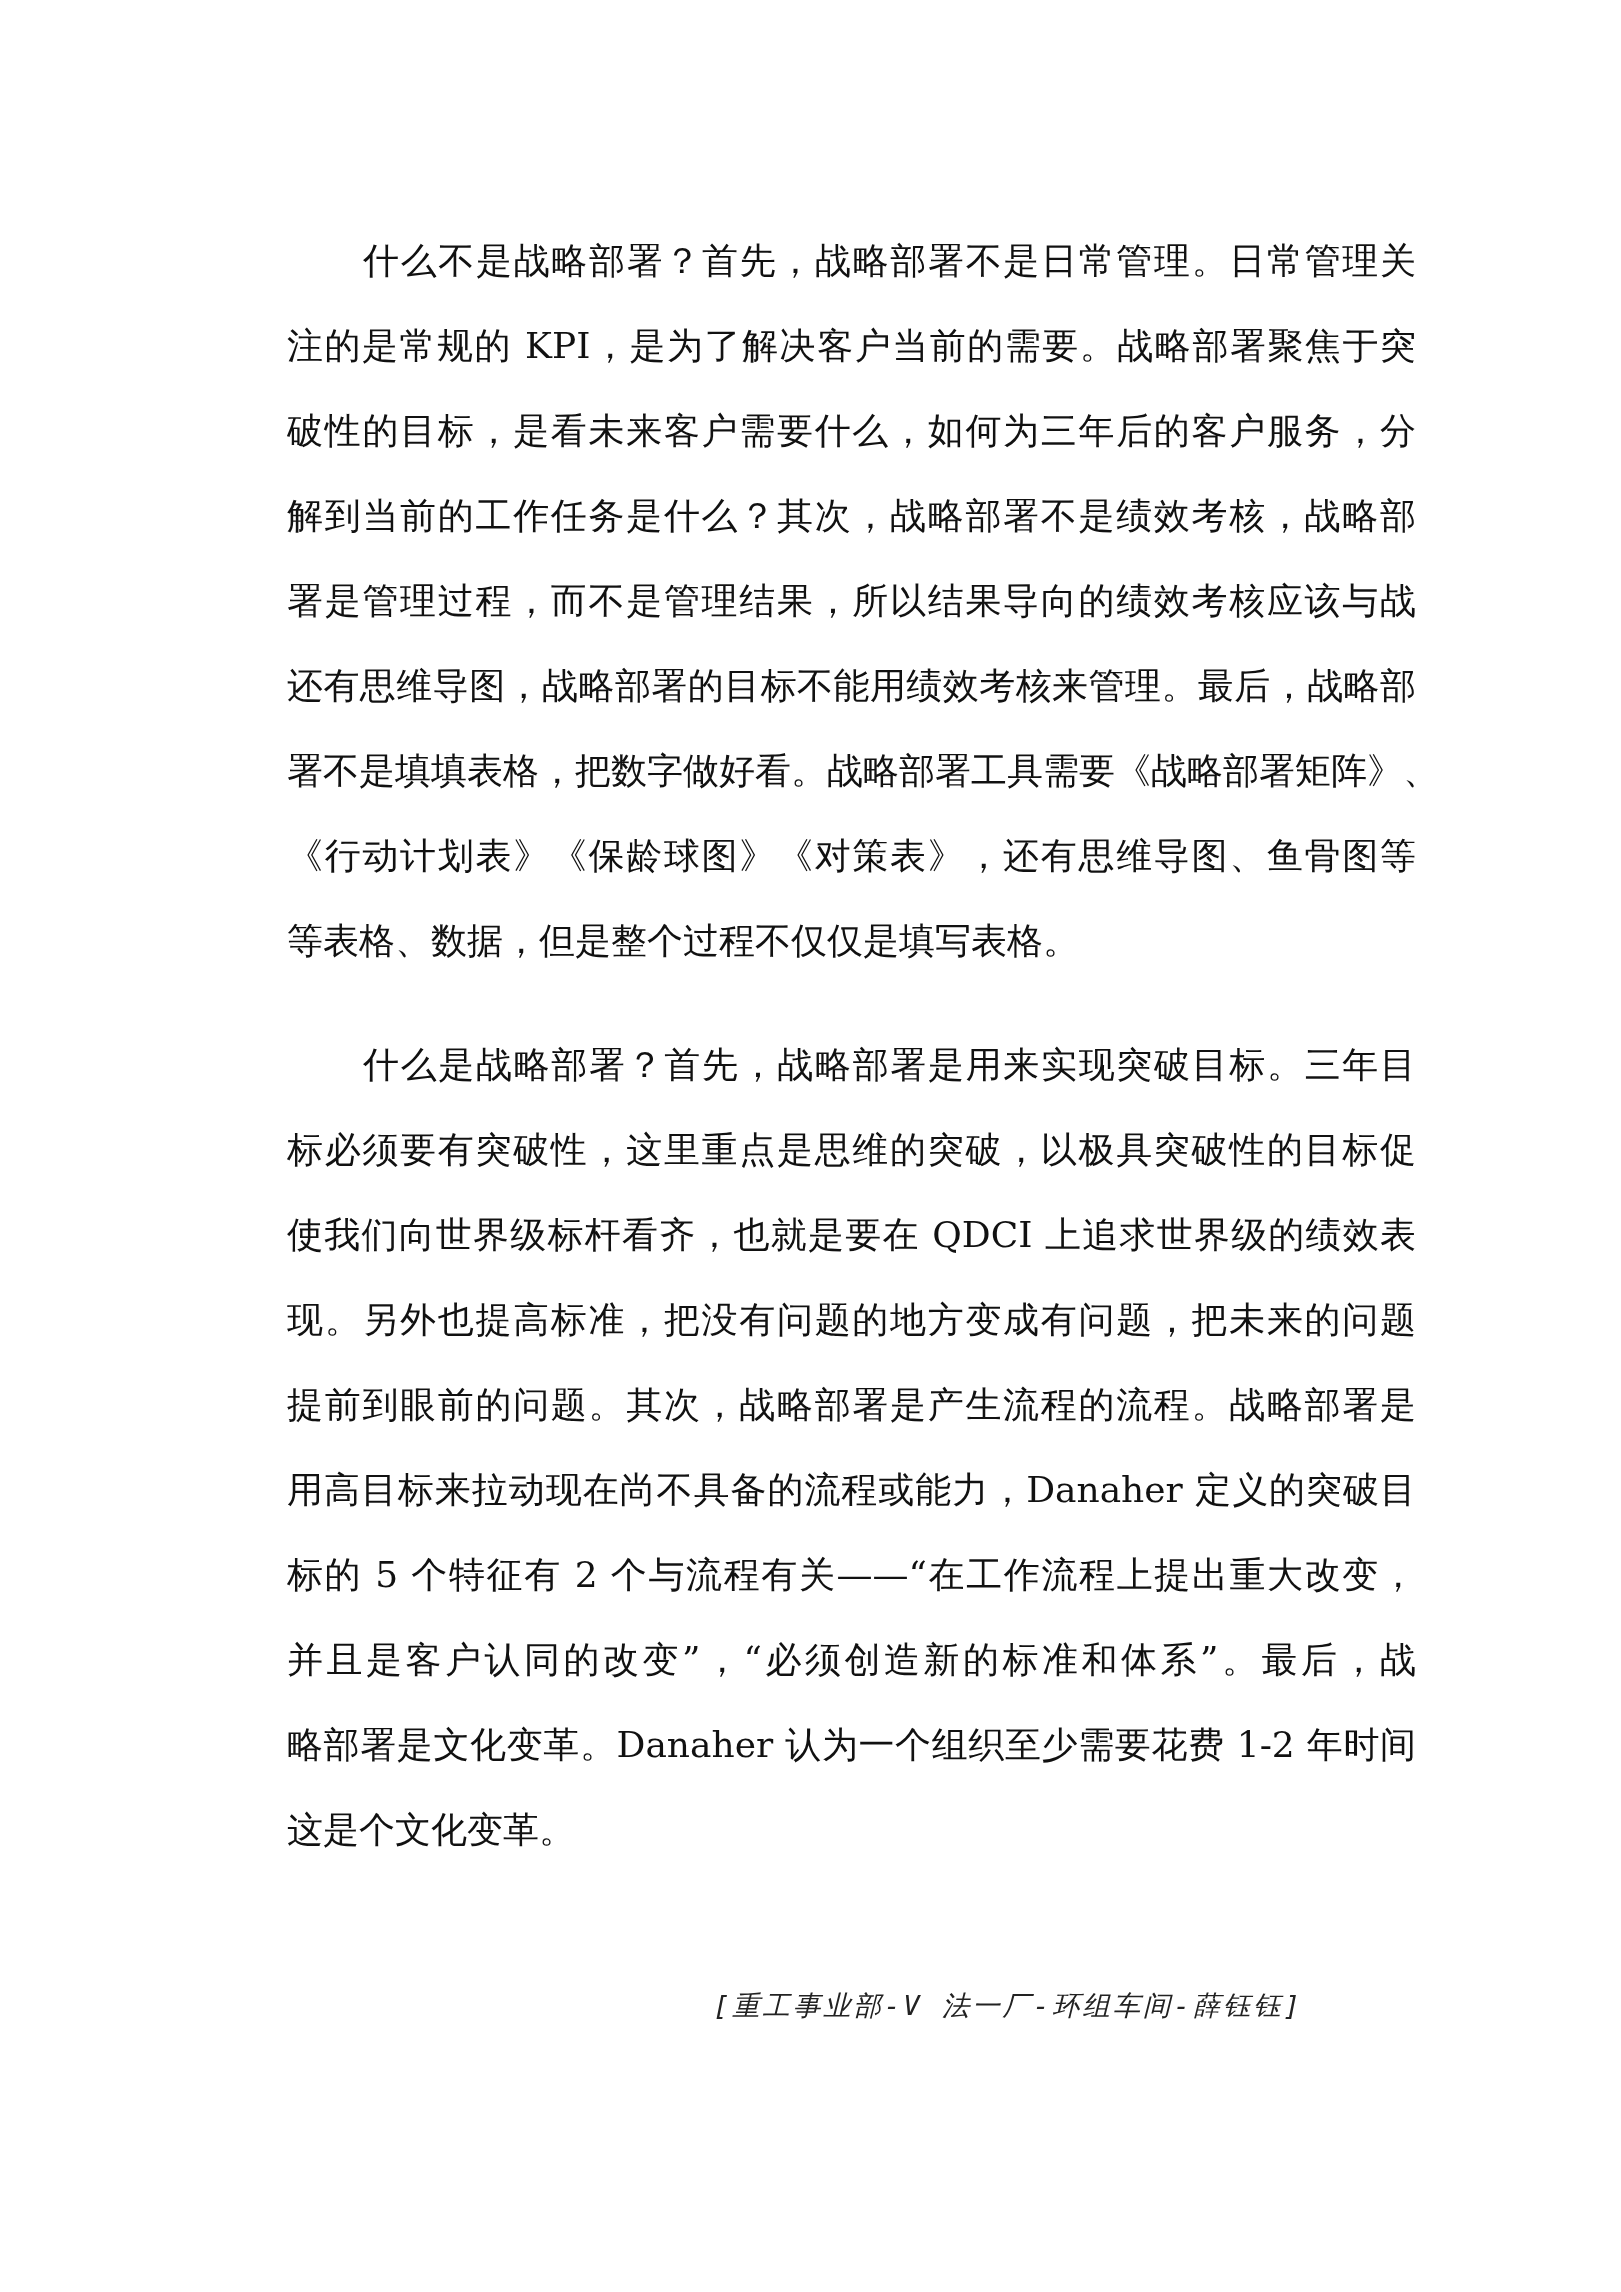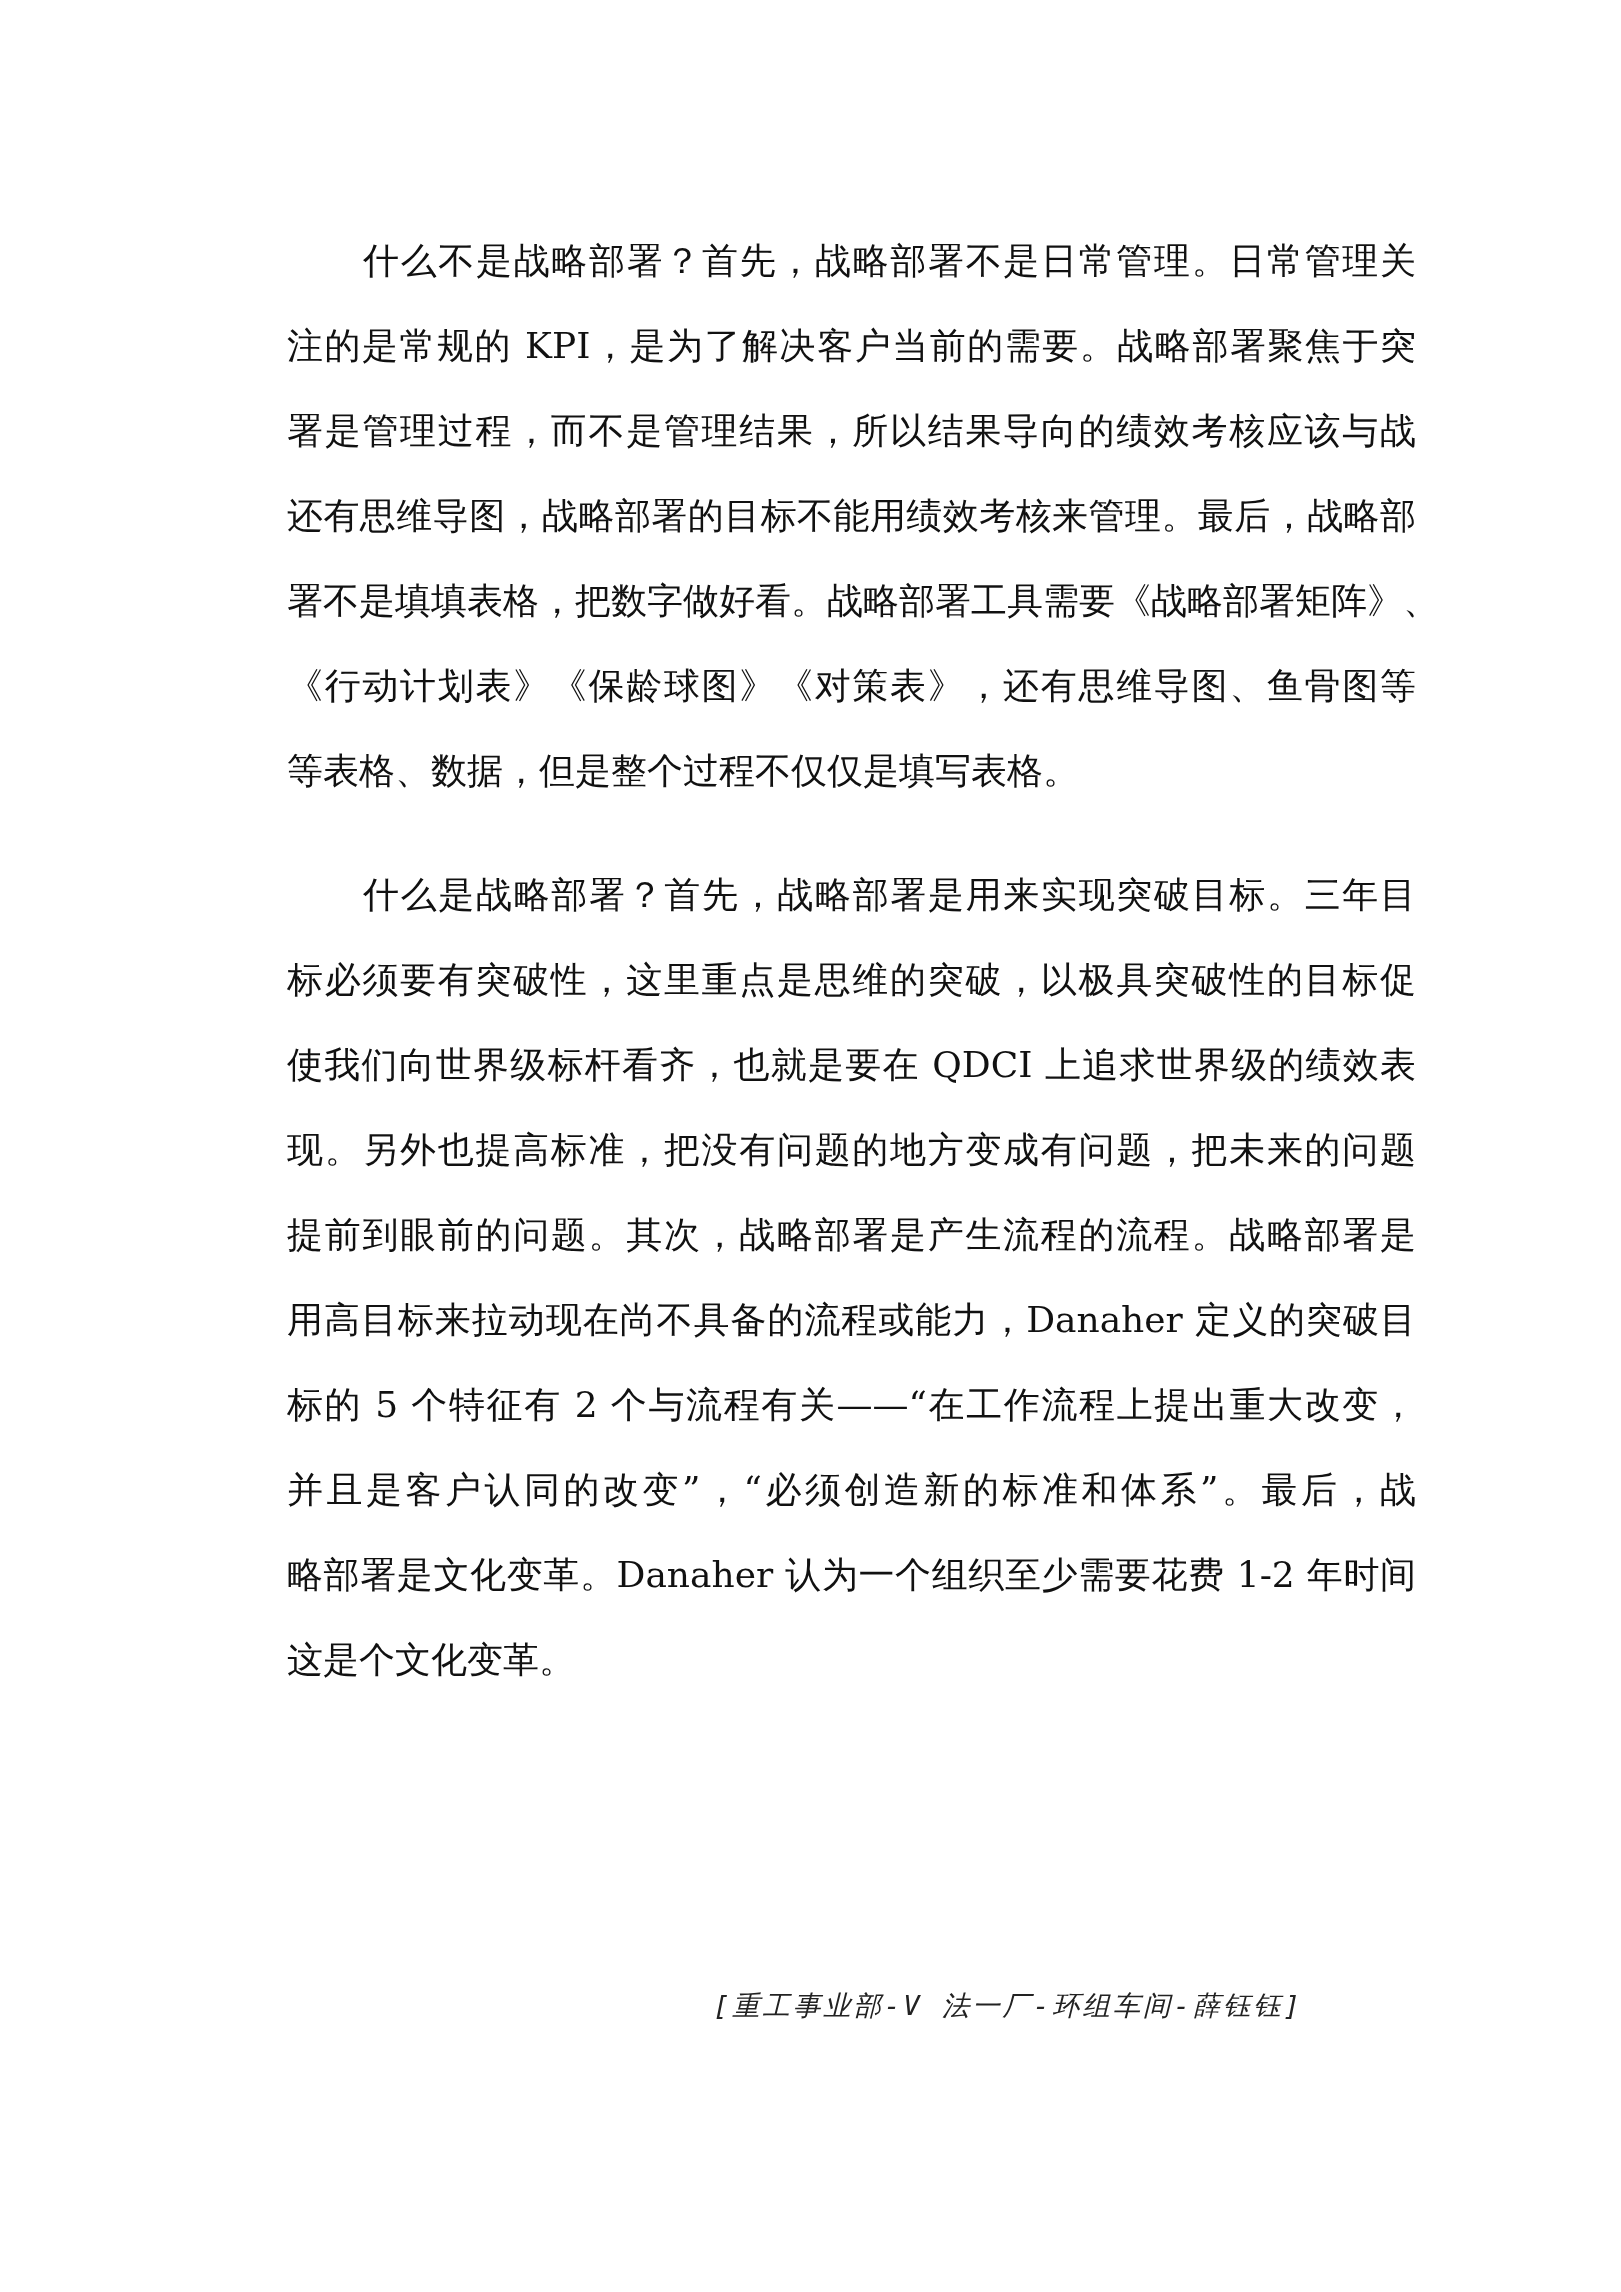--- a/index.html
+++ b/index.html
@@ -19,20 +19,22 @@
 </style>
 </head>
 <body>
 
 <div class="page">
   <div class="body-text">
 
     <div class="para-lines">
       <span class="line first">什么不是战略部署？首先，战略部署不是日常管理。日常管理关</span>
       <span class="line">注的是常规的 KPI，是为了解决客户当前的需要。战略部署聚焦于突</span>
+      <span class="line">破性的目标，是看未来客户需要什么，如何为三年后的客户服务，分</span>
+      <span class="line">解到当前的工作任务是什么？其次，战略部署不是绩效考核，战略部</span>
       <span class="line">署是管理过程，而不是管理结果，所以结果导向的绩效考核应该与战</span>
       <span class="line">还有思维导图，战略部署的目标不能用绩效考核来管理。最后，战略部</span>
       <span class="line">署不是填填表格，把数字做好看。战略部署工具需要《战略部署矩阵》、</span>
       <span class="line">《行动计划表》《保龄球图》《对策表》，还有思维导图、鱼骨图等</span>
       <span class="line last">等表格、数据，但是整个过程不仅仅是填写表格。</span>
     </div>
 
     <div class="para-lines" style="margin-top:39px;">
       <span class="line first">什么是战略部署？首先，战略部署是用来实现突破目标。三年目</span>
       <span class="line">标必须要有突破性，这里重点是思维的突破，以极具突破性的目标促</span>

